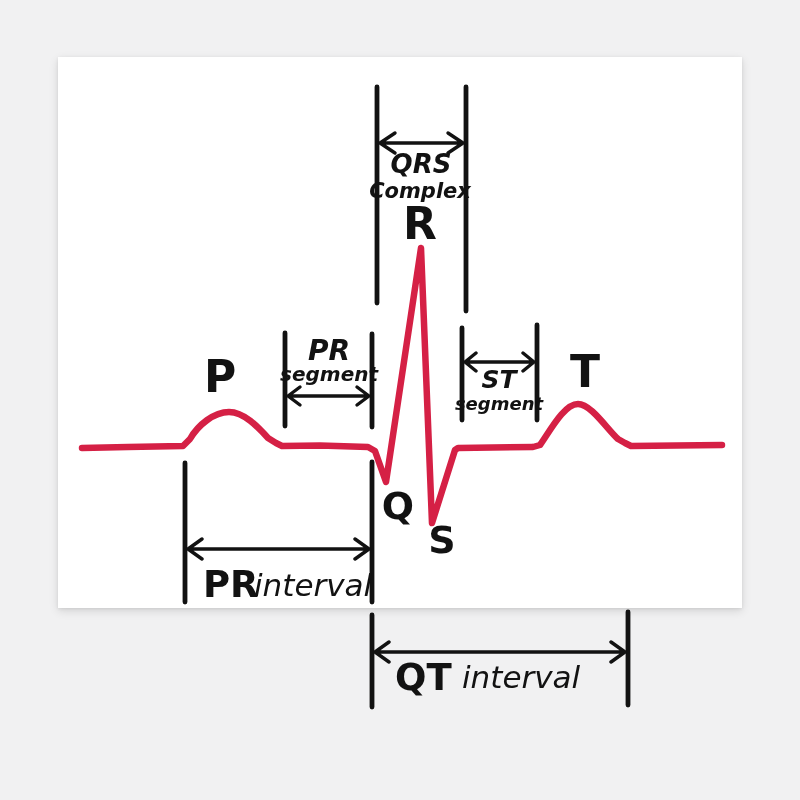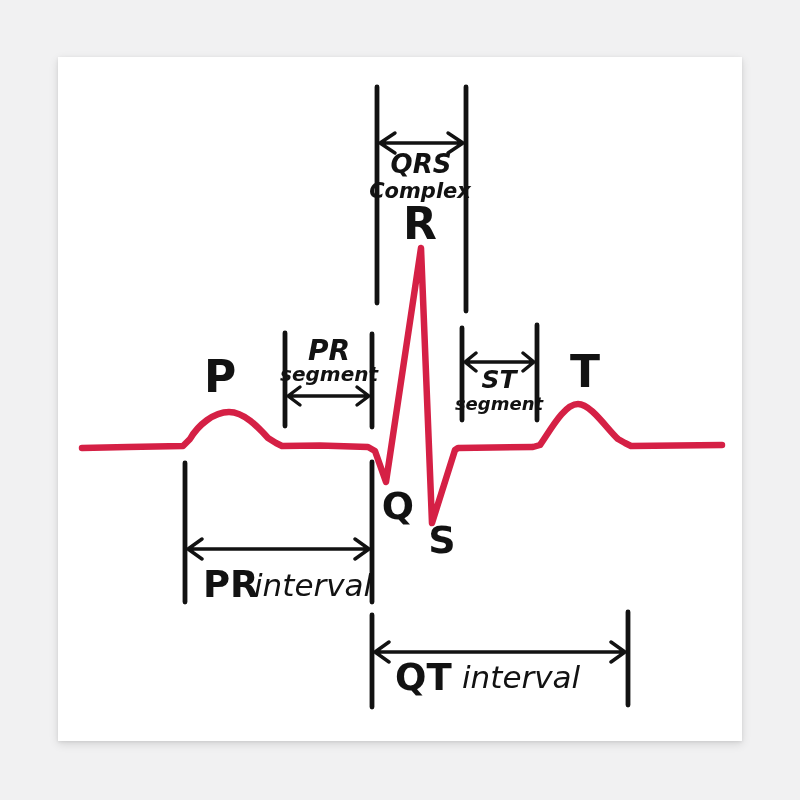--- a/index.html
+++ b/index.html
@@ -12,21 +12,21 @@
     background: #f1f1f2;
     position: relative;
     overflow: hidden;
     font-family: "DejaVu Sans", sans-serif;
   }
   .poster {
     position: absolute;
     left: 58px;
     top: 57px;
     width: 684px;
-    height: 684px;
+    height: 551px;
     background: #ffffff;
     box-shadow: 0 3px 9px rgba(0,0,0,0.12), 0 1px 3px rgba(0,0,0,0.08);
   }
   svg { display: block; }
   .wave {
     fill: none;
     stroke-width: 6.5;
     stroke-linecap: round;
     stroke-linejoin: round;
   }

